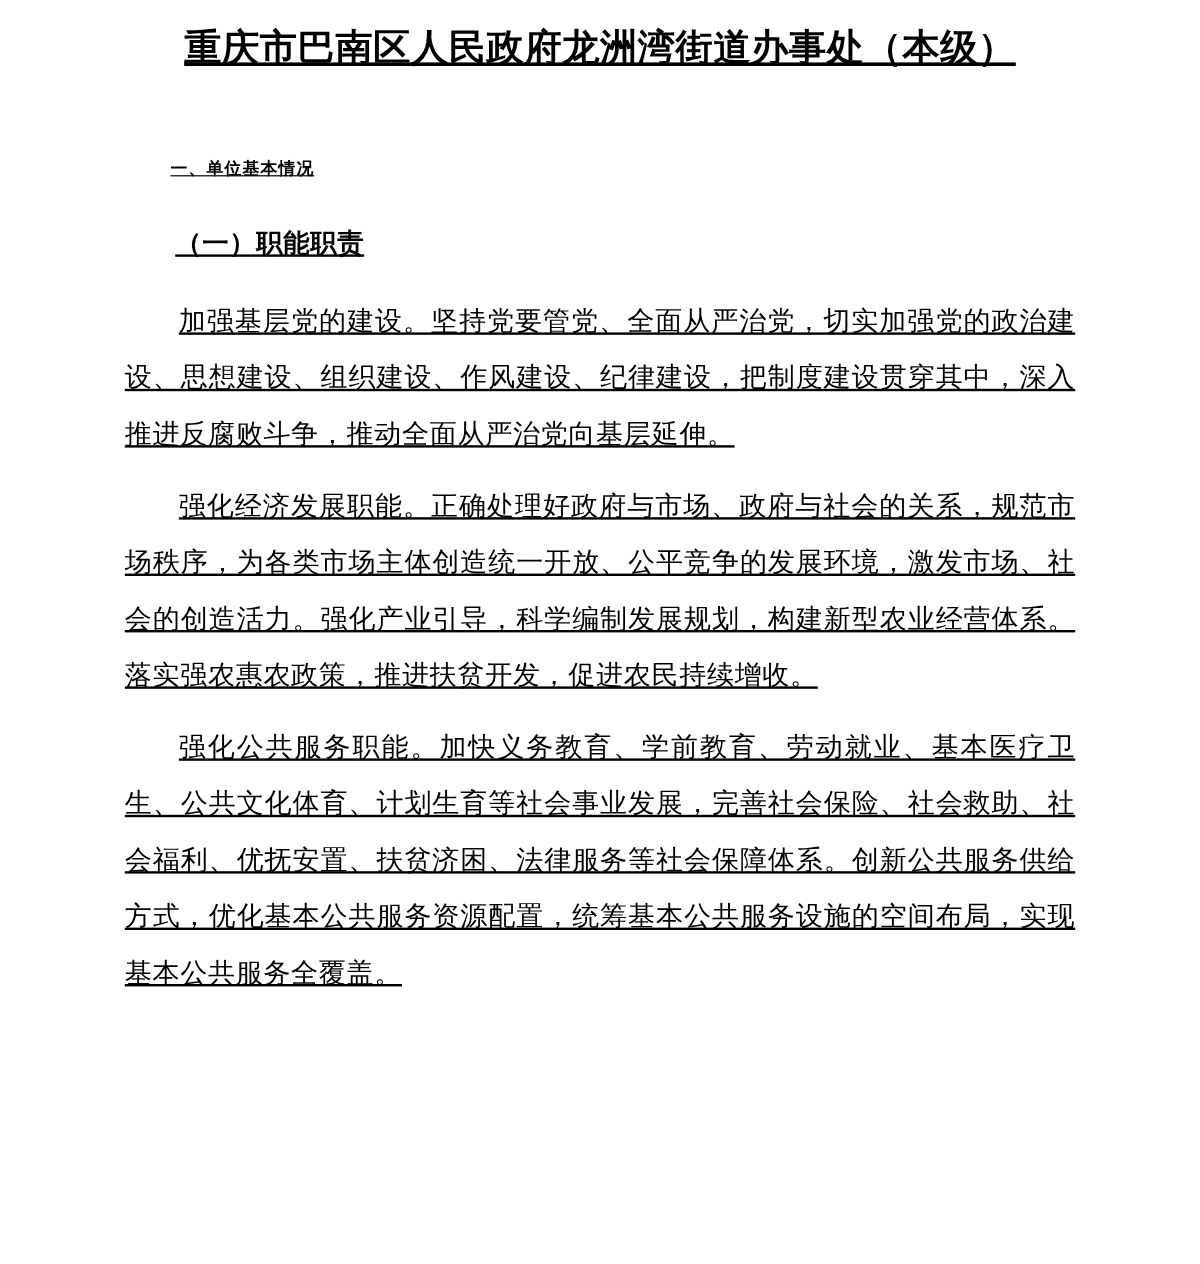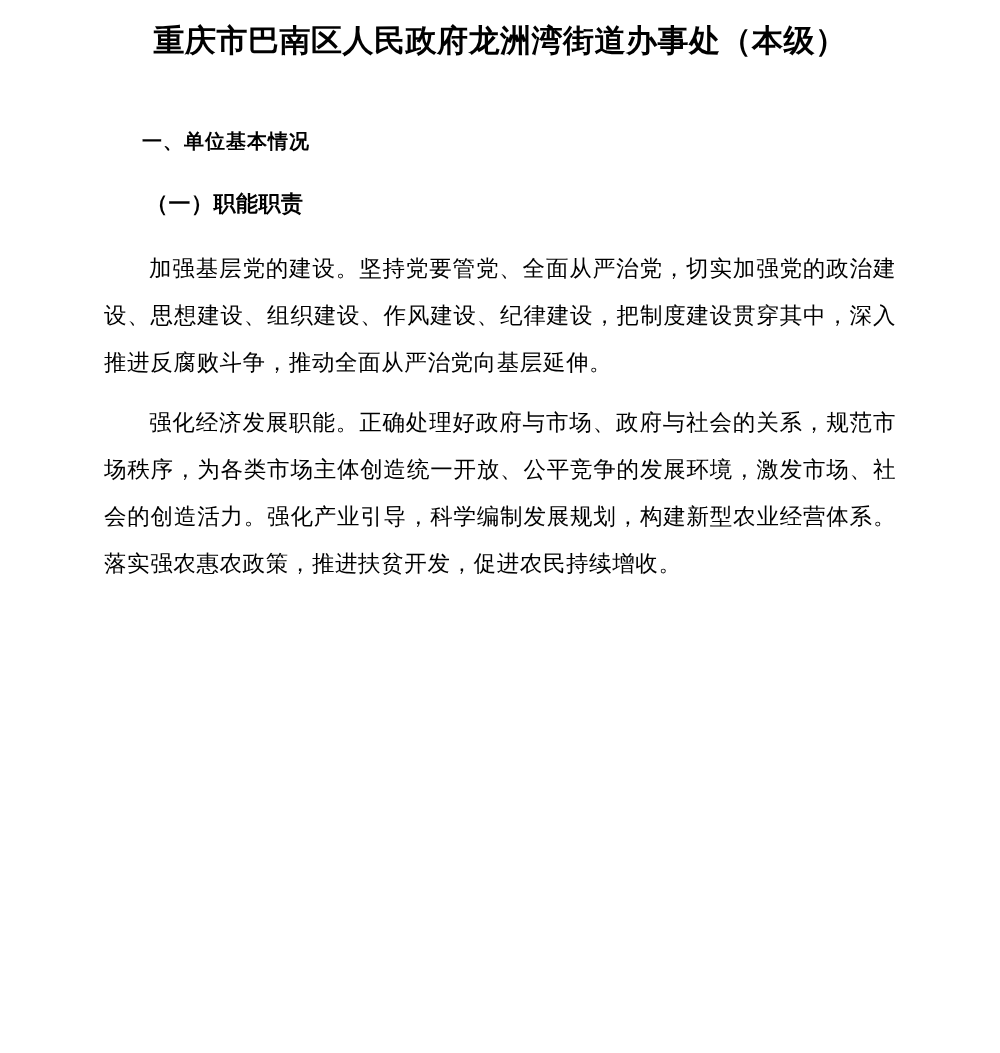--- a/index.html
+++ b/index.html
@@ -13,36 +13,37 @@
     font-family: "DejaVu Serif", "Liberation Serif", serif;
     color: #000000;
     overflow: hidden;
   }
   .page {
     width: 1000px;
     height: 1053px;
     box-sizing: border-box;
     padding: 10px 104px 4px 104px;
     position: relative;
+    text-decoration: underline;
   }
   .doc-title {
     text-align: center;
     font-weight: bold;
     font-size: 31px;
     line-height: 48px;
     letter-spacing: 0.5px;
     margin: 0;
     padding-top: 6px;
   }
   .doc-title .line2 {
     display: block;
   }
   .section-heading {
     font-weight: bold;
-    font-size: 20px;
+    font-size: 14px;
     line-height: 34px;
     margin: 0;
     padding: 60px 0 0 38px;
     letter-spacing: 1px;
   }
   .subsection-heading {
     font-size: 22px;
     line-height: 34px;
     margin: 12px;
     padding: 16px 0 0 30px;
@@ -67,14 +68,15 @@
   <h1 class="doc-title">
     <span>重庆市巴南区人民政府龙洲湾街道办事处（本级）</span>
   </h1>
 
   <h2 class="section-heading">一、单位基本情况</h2>
 
   <h3 class="subsection-heading">（一）职能职责</h3>
 
   <p class="body-para">加强基层党的建设。坚持党要管党、全面从严治党，切实加强党的政治建设、思想建设、组织建设、作风建设、纪律建设，把制度建设贯穿其中，深入推进反腐败斗争，推动全面从严治党向基层延伸。</p>
   <p class="body-para">强化经济发展职能。正确处理好政府与市场、政府与社会的关系，规范市场秩序，为各类市场主体创造统一开放、公平竞争的发展环境，激发市场、社会的创造活力。强化产业引导，科学编制发展规划，构建新型农业经营体系。落实强农惠农政策，推进扶贫开发，促进农民持续增收。</p>
+  <p class="body-para">强化公共服务职能。加快义务教育、学前教育、劳动就业、基本医疗卫生、公共文化体育、计划生育等社会事业发展，完善社会保险、社会救助、社会福利、优抚安置、扶贫济困、法律服务等社会保障体系。创新公共服务供给方式，优化基本公共服务资源配置，统筹基本公共服务设施的空间布局，实现基本公共服务全覆盖。</p>
 
 </div>
 
 </body></html>

